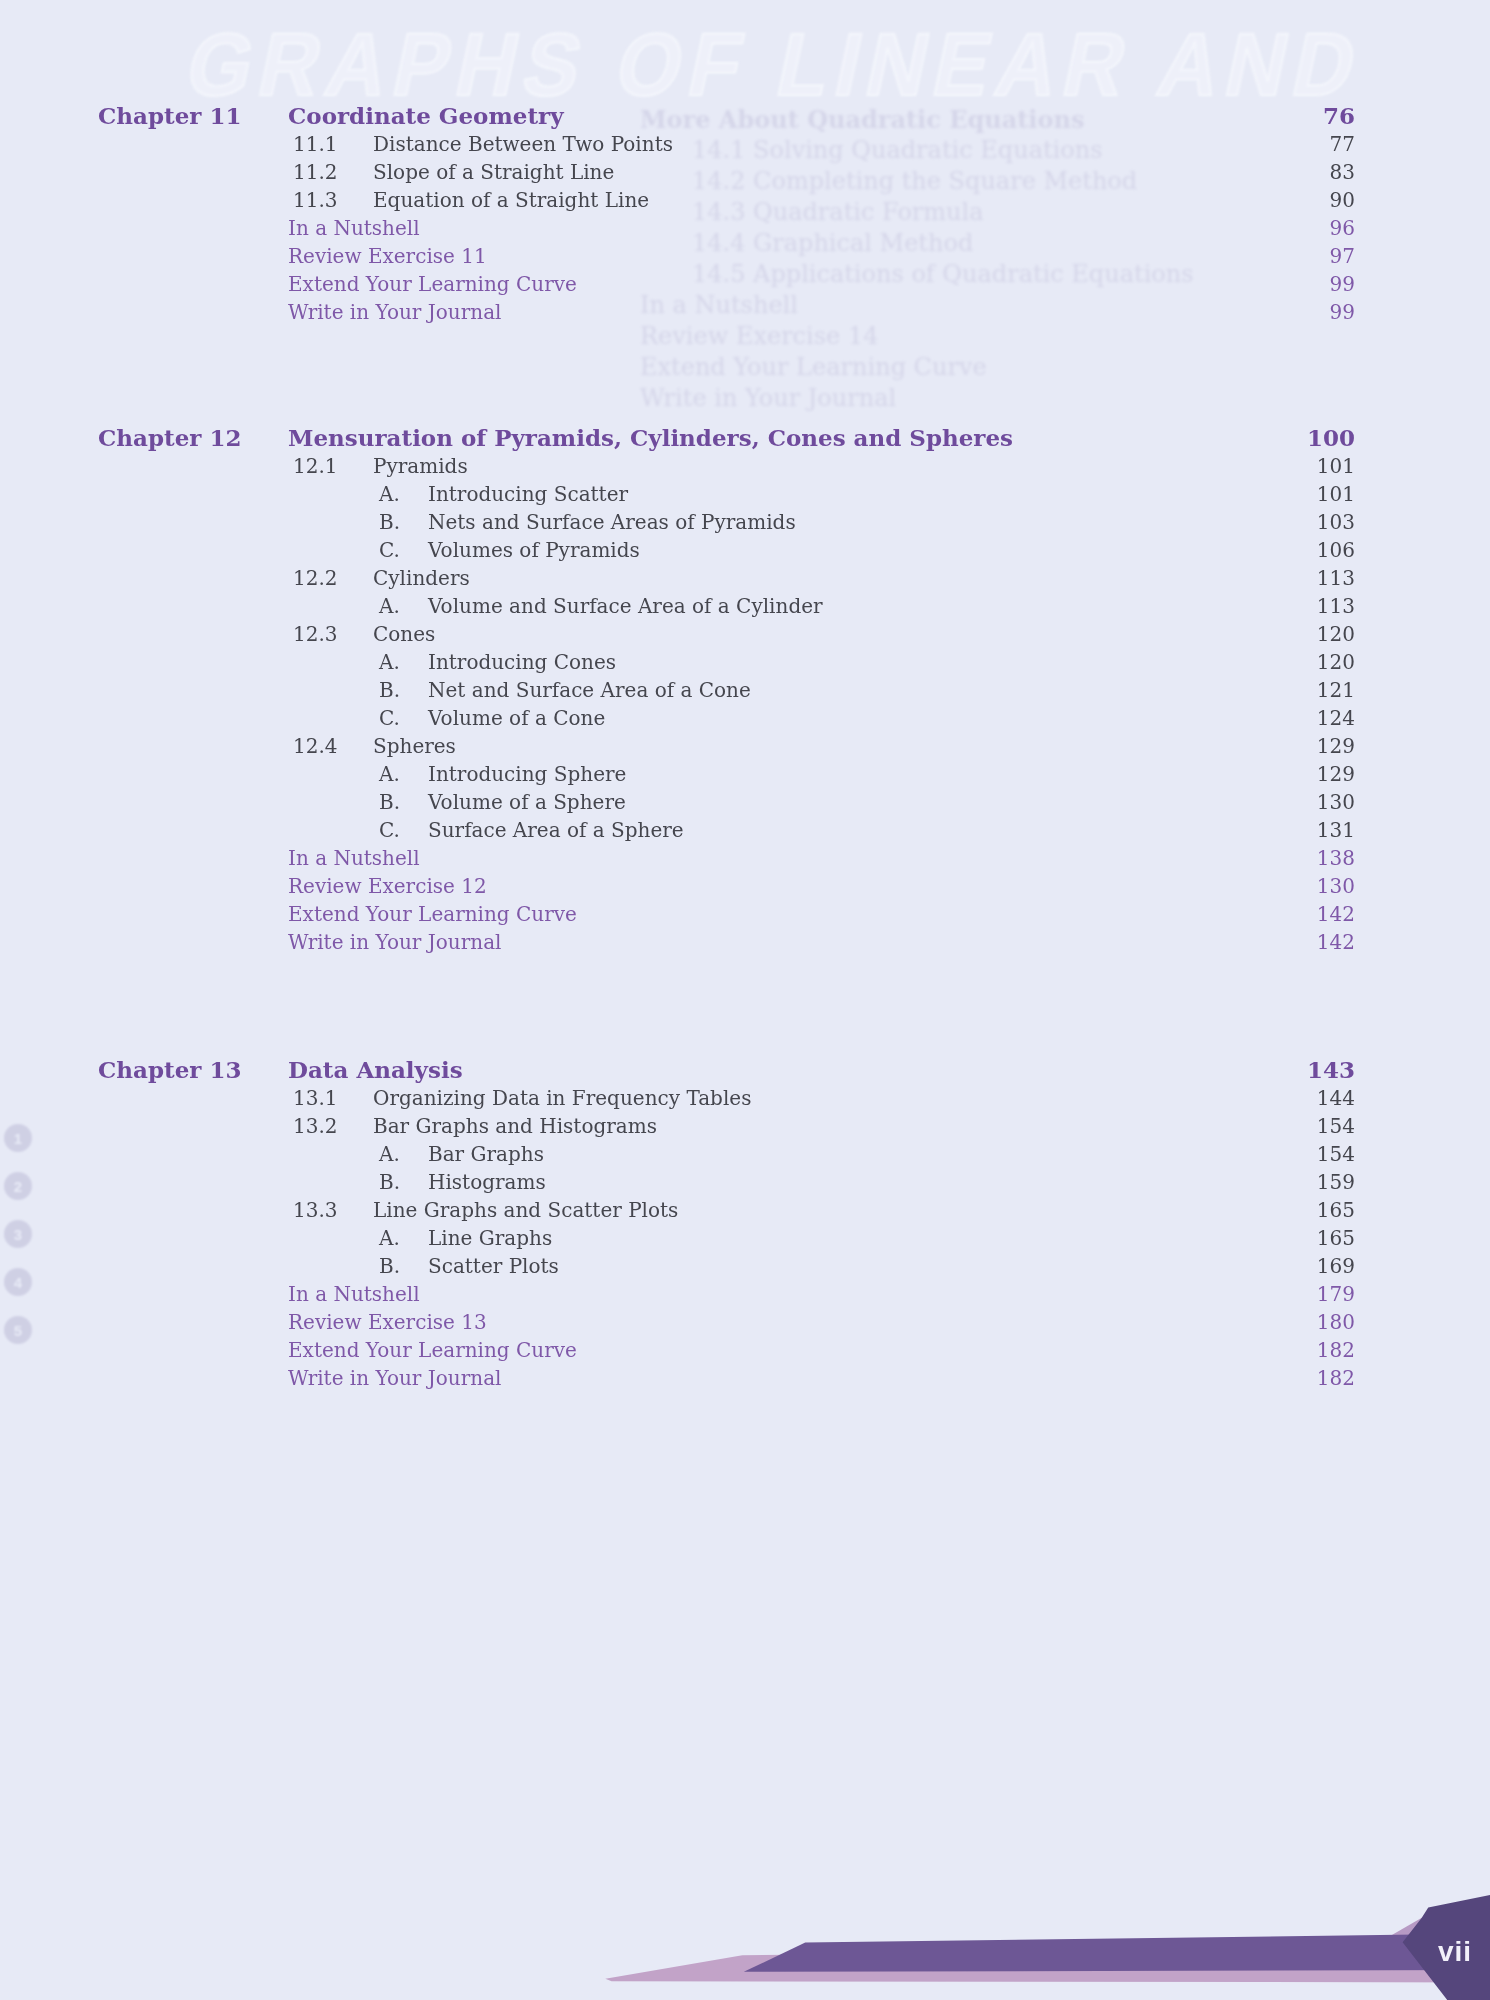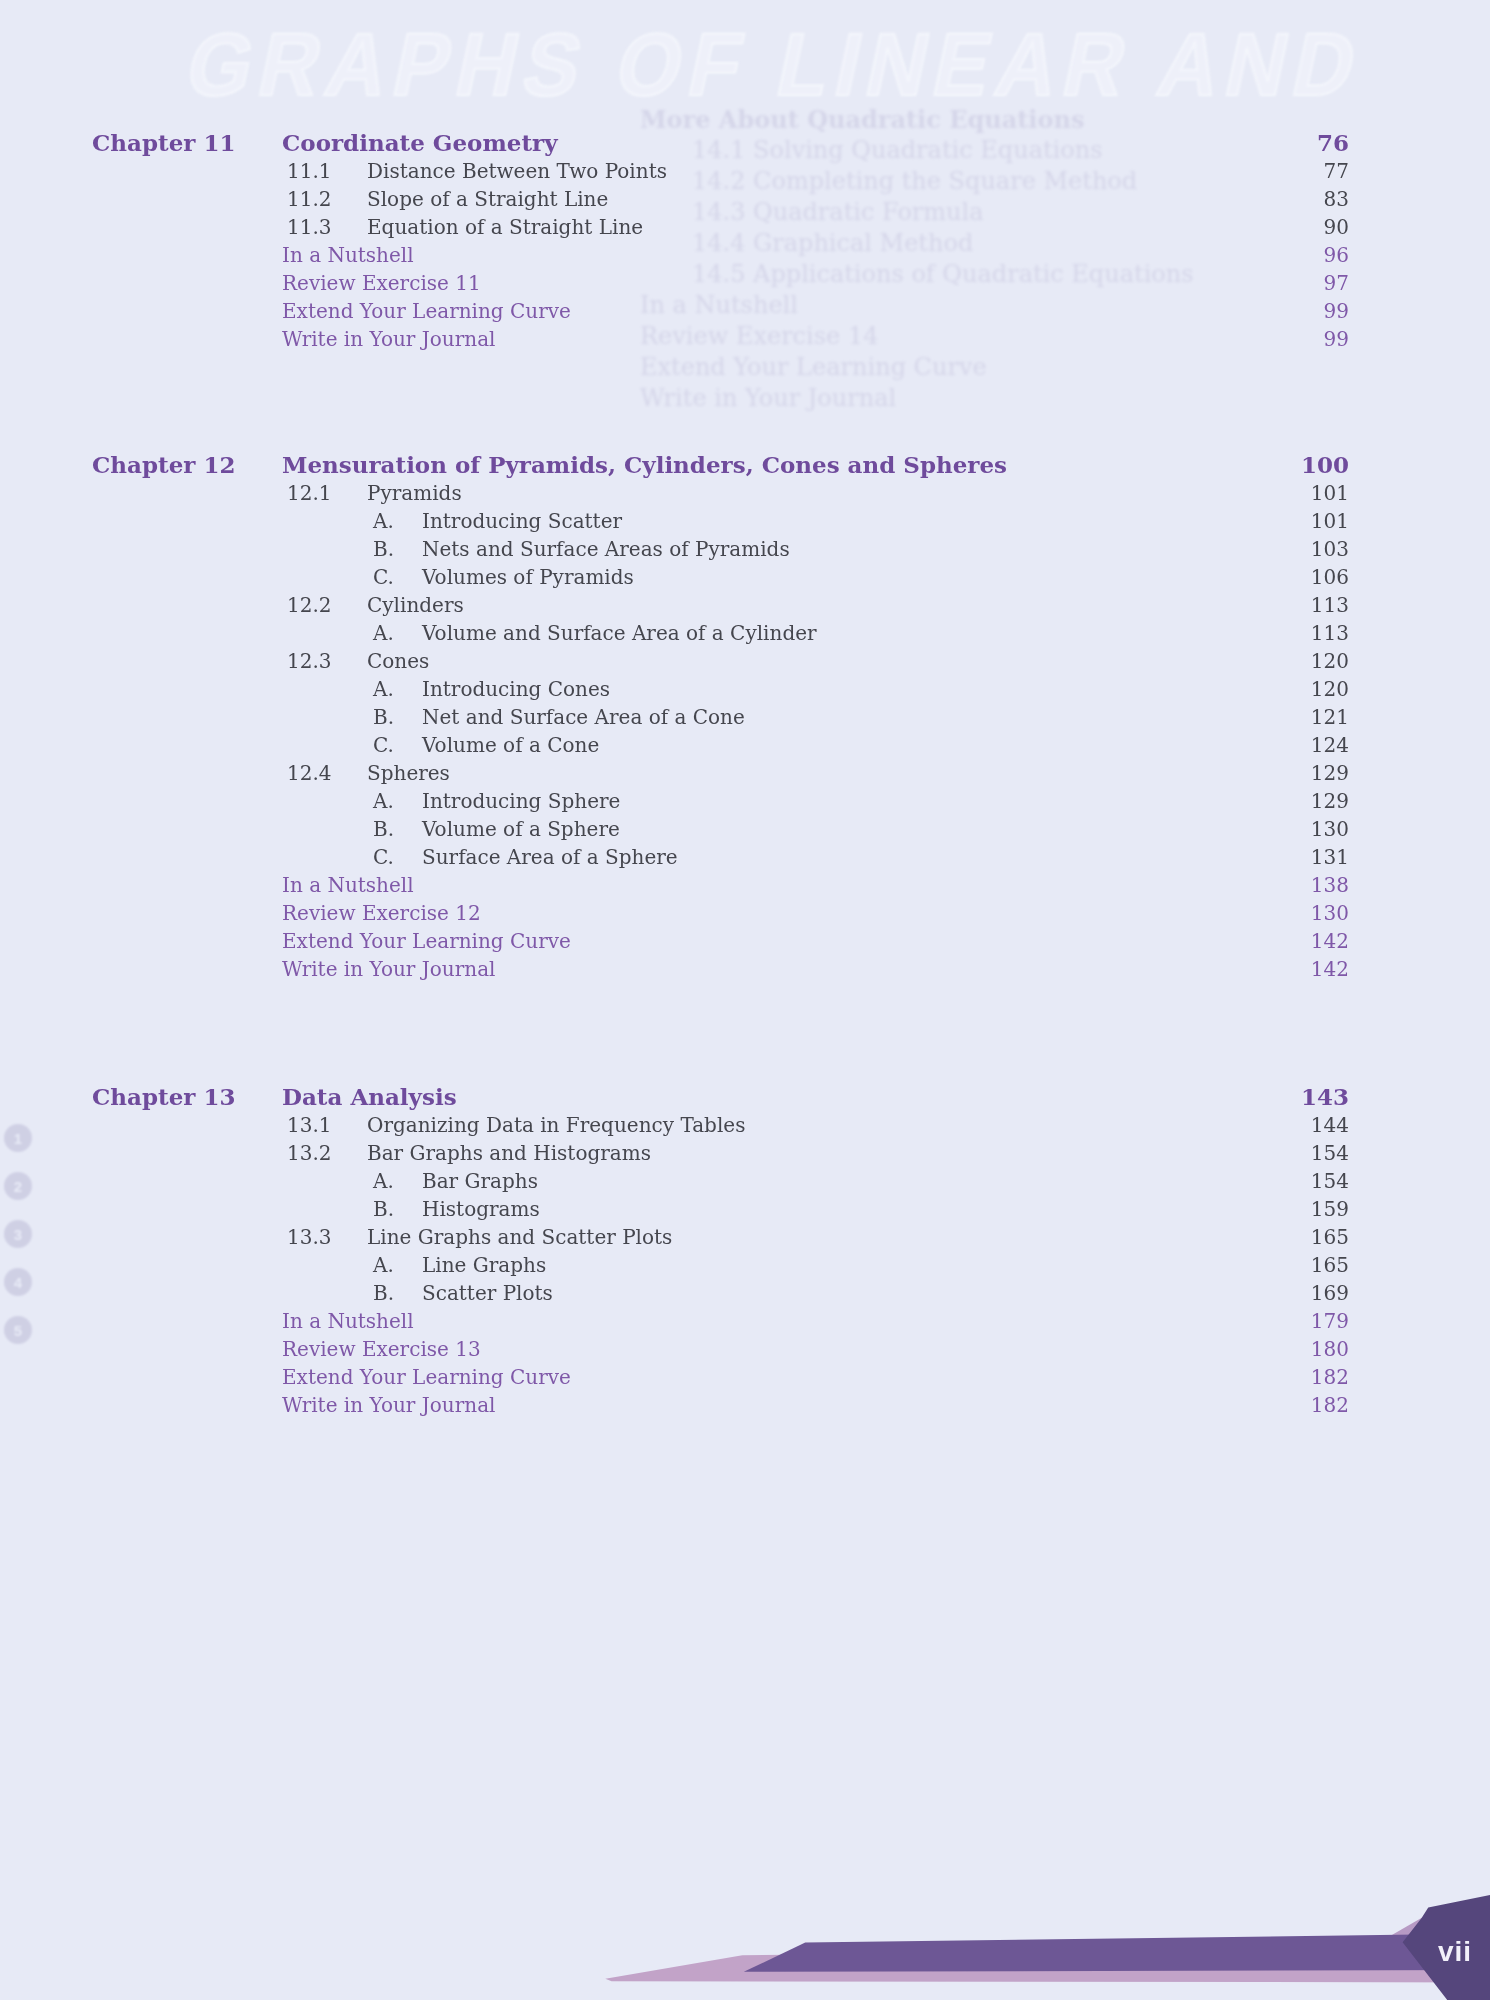--- a/index.html
+++ b/index.html
@@ -23,21 +23,21 @@
   .ghost-line{font-size:24px;line-height:31px;white-space:nowrap;}
   .ghost-line.bold{font-weight:bold;}
   .ghost-badges{position:absolute;left:4px;top:1124px;opacity:0.22;filter:blur(0.8px);}
   .ghost-badge{
     width:28px;height:28px;border-radius:50%;background:#7d76a8;color:#eef0fa;
     font-family:"Liberation Sans",sans-serif;font-size:15px;font-weight:bold;
     display:flex;align-items:center;justify-content:center;margin-bottom:20px;
   }
   
   .toc{position:absolute;left:88px;top:0;width:1257px;}
-  .chapter-block{position:absolute;left:4px;width:1257px;margin-top:27px;}
+  .chapter-block{position:absolute;left:10px;width:1257px;}
   .row{position:relative;height:28px;font-size:20px;line-height:28px;white-space:nowrap;}
   .row span{position:absolute;top:0;}
   .row .page{right:0;text-align:left;}
   .heading{color:#6f4b9c;font-weight:bold;font-size:23px;}
   .heading .c-label{left:0;}
   .heading .c-title{left:190px;}
   .section,.sub{color:#45464e;}
   .section .num{left:195px;}
   .section .title{left:275px;text-align:center;}
   .sub .num{left:281px;}

